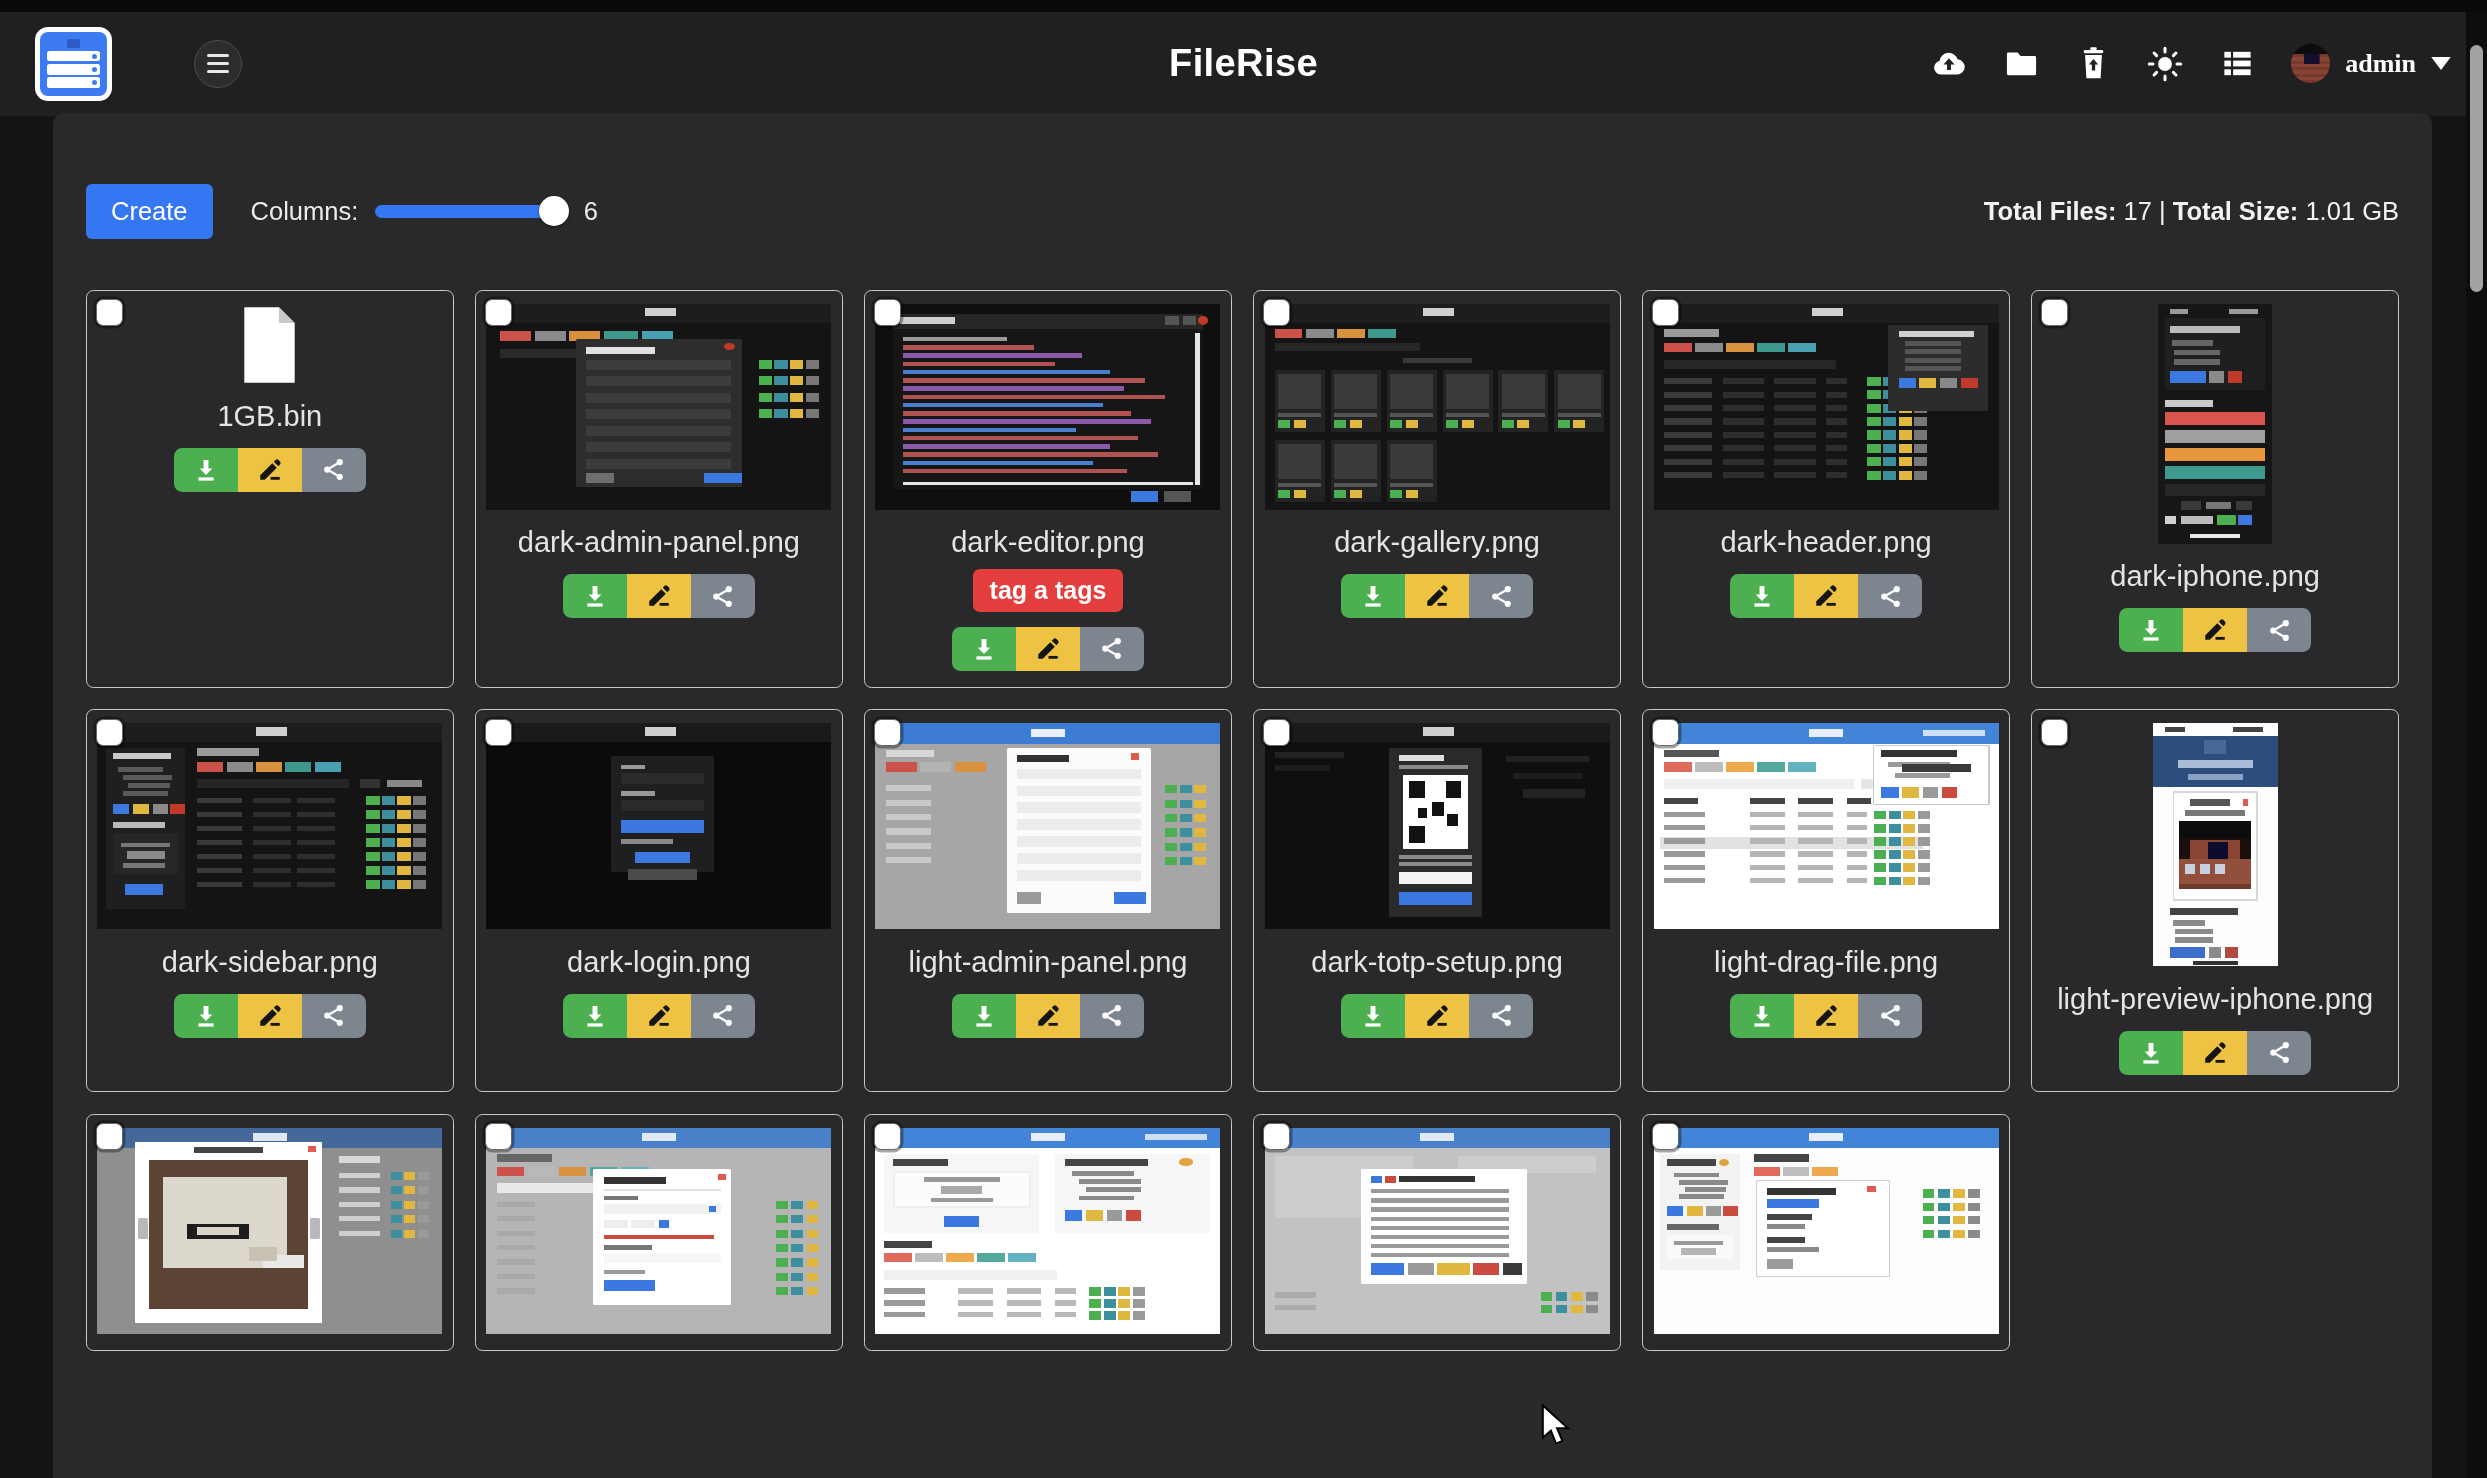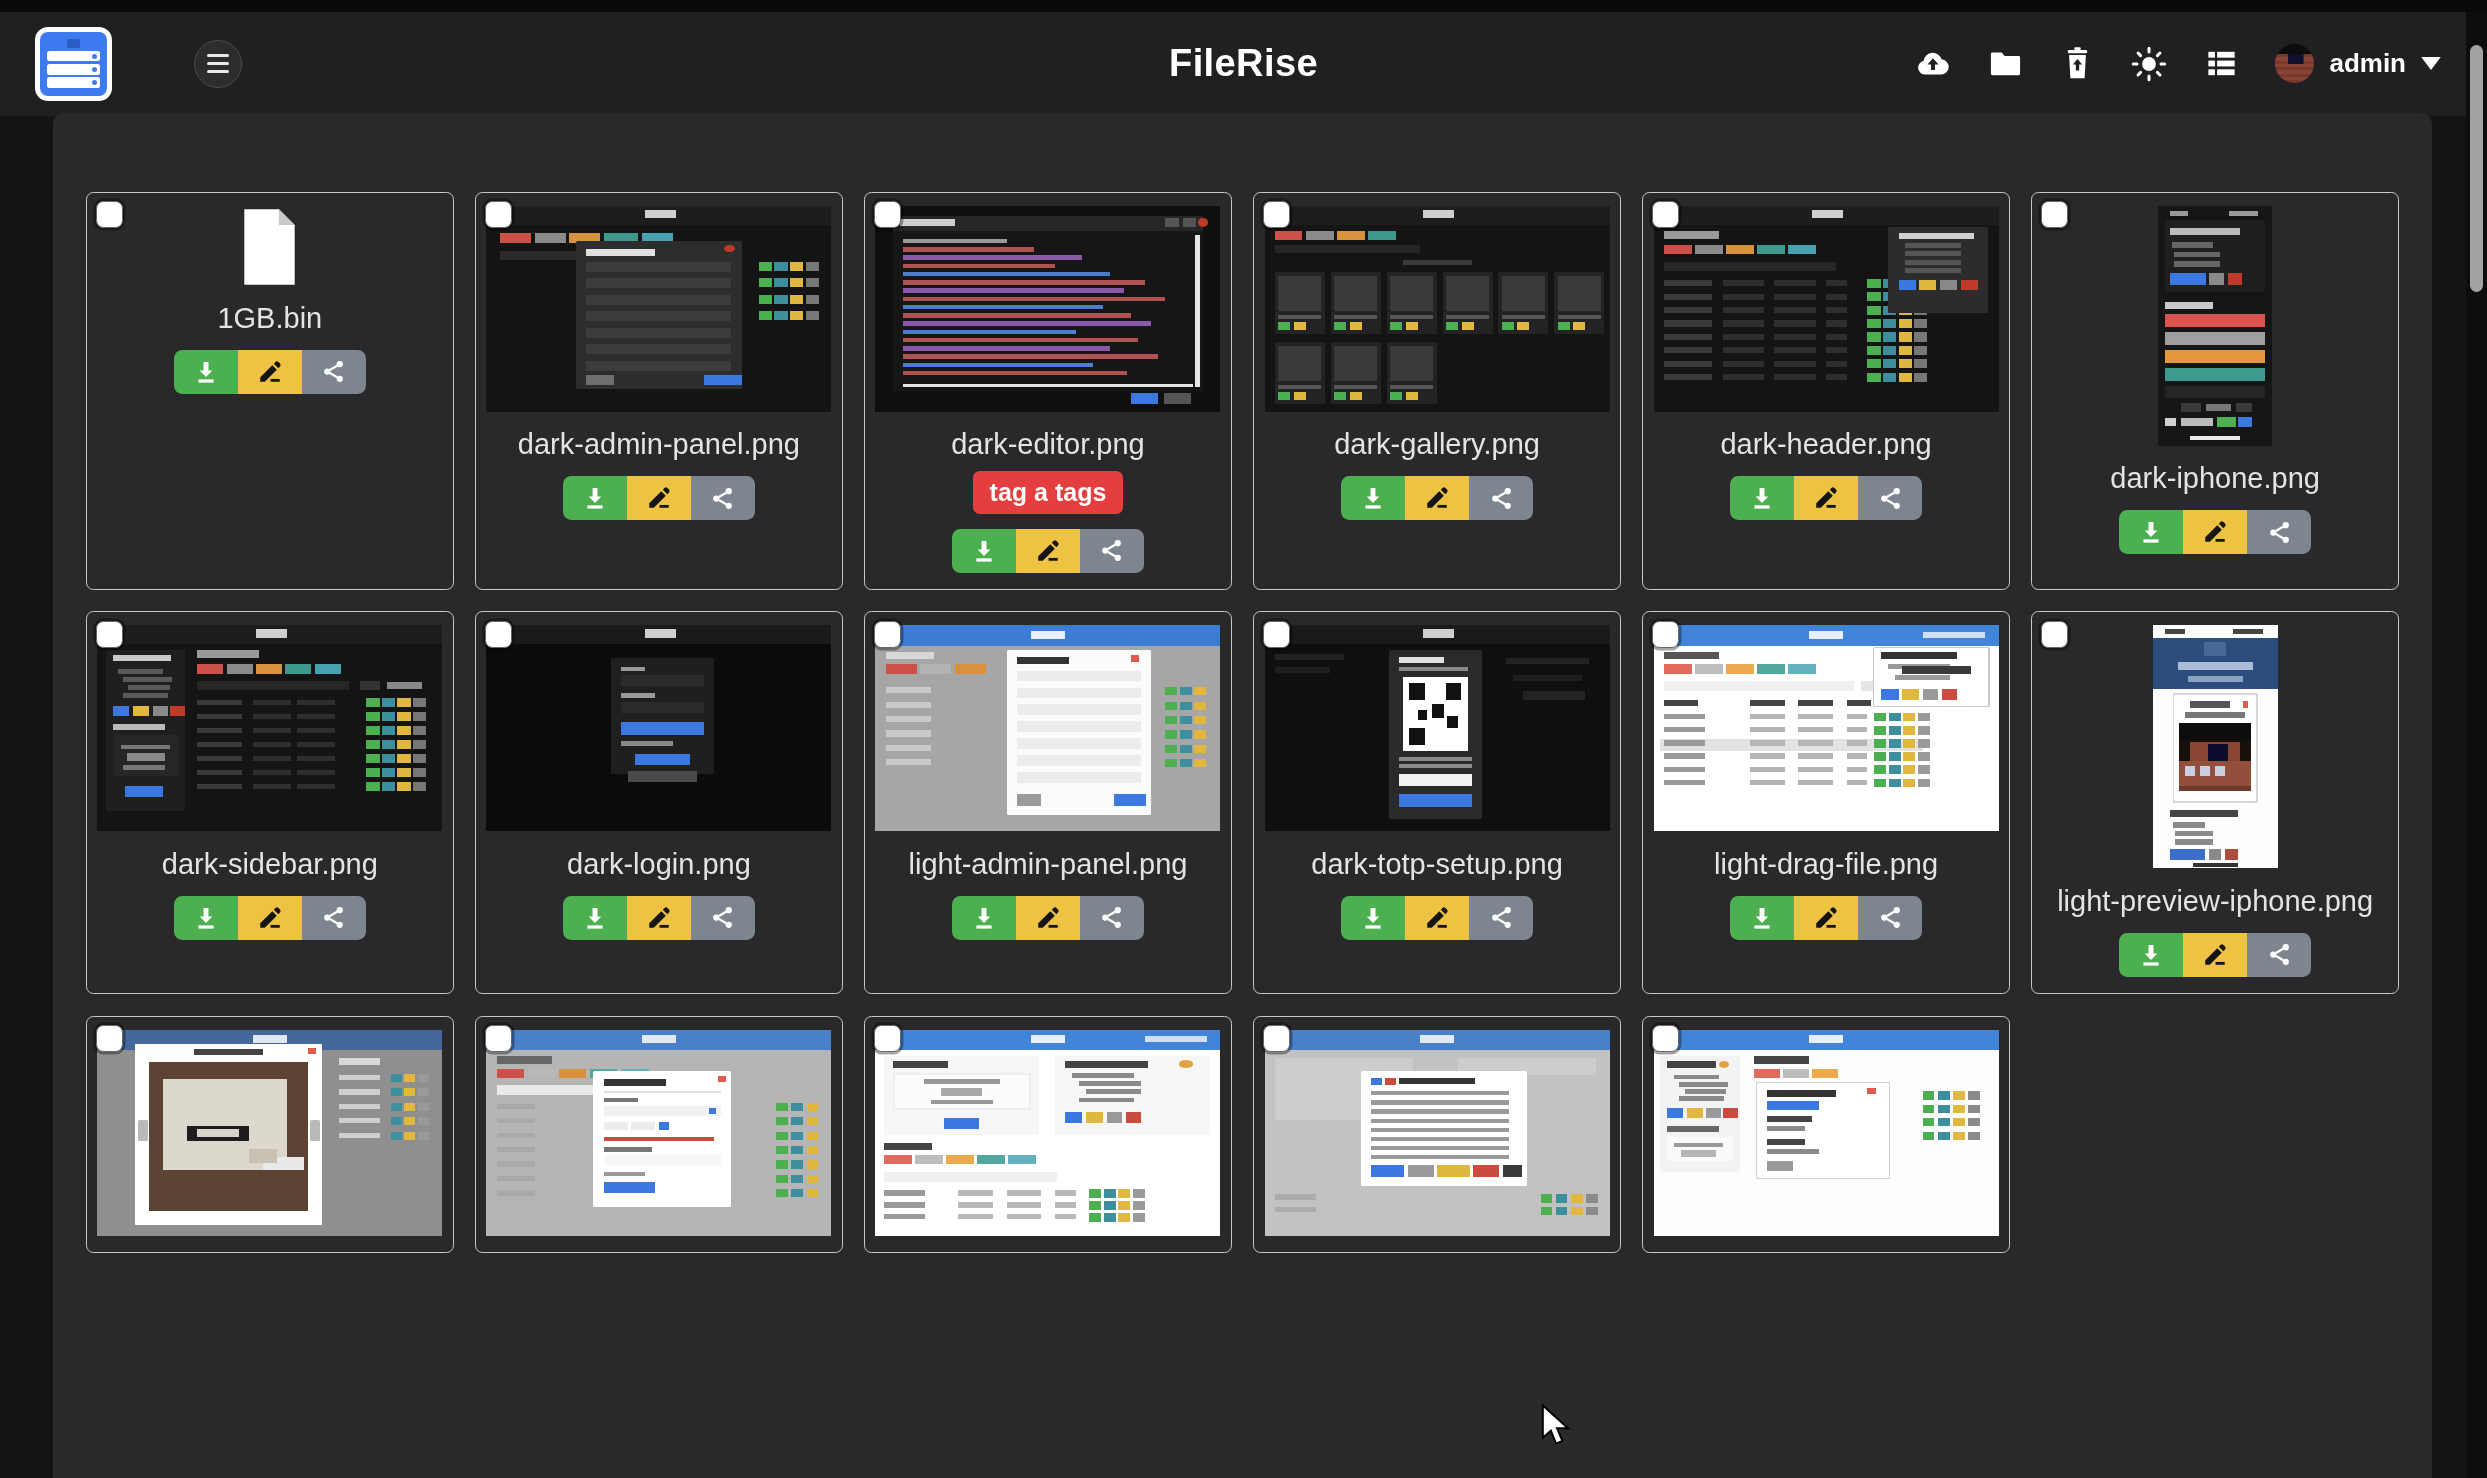--- a/index.html
+++ b/index.html
@@ -11,21 +11,21 @@
     display:flex; align-items:center; }
   .logo { width:77px; height:74px; background:#3d7cf0; border:5px solid #fff; border-radius:13px;
     margin-left:35px; display:flex; flex-direction:column; justify-content:space-evenly; padding:5px 6.6px; position:relative; }
   .logo .cap { width:13px; height:9px; background:#2b5cc4; border-radius:1.6px; margin:0 auto; }
   .logo .bar { height:10.7px; background:#fff; border-radius:2.5px; position:relative; }
   .logo .bar::after { content:""; position:absolute; right:3.3px; top:2.9px; width:5px; height:5px; background:#3d7cf0; border-radius:50%; }
   .hamburger { width:48px; height:48px; border-radius:50%; background:#2c2c2e; border:1.6px solid #4c4c4f;
     margin-left:82px; display:flex; flex-direction:column; align-items:center; justify-content:center; gap:5px; cursor:pointer; }
   .hamburger span { width:21.4px; height:3.3px; background:#e8e8e8; border-radius:1.6px; }
   .apptitle { position:absolute; left:50%; transform:translateX(-50%); color:#fff; font-size:38px; font-weight:bold; letter-spacing:0.4px; }
-  .hdr-right { margin-left:auto; display:flex; align-items:center; gap:36px; padding-right:46px; }
+  .hdr-right { margin-left:auto; display:flex; align-items:center; gap:36px; padding-right:36px;font-family:Liberation Serif, serif; }
   .hicon { width:36px; height:36px; display:flex; align-items:center; justify-content:center; cursor:pointer; }
   .avatar { width:39px; height:39px; border-radius:50%; overflow:hidden;
     background:
       linear-gradient(#10102e,#10102e) 54% 34%/40% 26% no-repeat,
       linear-gradient(#0c0c0c,#0c0c0c) 50% 0/100% 26% no-repeat,
       repeating-linear-gradient(#8a4433 0 3.3px,#76392b 3.3px 6.6px); }
   .username { color:#fff; font-size:26px; font-weight:bold; }
   
   .main { position:absolute; left:53px; top:113px; width:2379px; height:1448px;
     background:#29292b; border-radius:11.5px; padding:28px 33px; }
@@ -147,20 +147,35 @@
       <span class="username">admin</span>
       <svg width="20" height="13" viewBox="0 0 12 8">
           <path d="M0 0h12L6 8z" fill="#fff"></path>
         </svg>
     </div>
   </div>
 </div>
 
 <div class="main">
 
+  <div class="toolbar">
+    <button class="btn-create">Create</button>
+    <span class="col-label">Columns:</span>
+    <div class="slider">
+        <div class="thumbk"></div>
+      </div>
+    <span class="col-value">6</span>
+    <div class="stats">
+      <b>Total Files:</b>
+      <span>17</span>
+      <span>|</span>
+      <b>Total Size:</b>
+      <span>1.01 GB</span>
+    </div>
+  </div>
 
 
   <div class="grid" id="grid">
   <div class="card">
     <input type="checkbox" class="cb" style="">
     <div class="thumb docicon" style="width: 63px; height: 76px;"><svg width="63" height="76" viewBox="0 0 20 24">
             <path d="M2 0h11l5 5v19H2z" fill="#fff"></path>
             <path d="M13 0l5 5h-5z" fill="#c9c9c9"></path>
           </svg></div>
     <div class="fname">1GB.bin</div>

